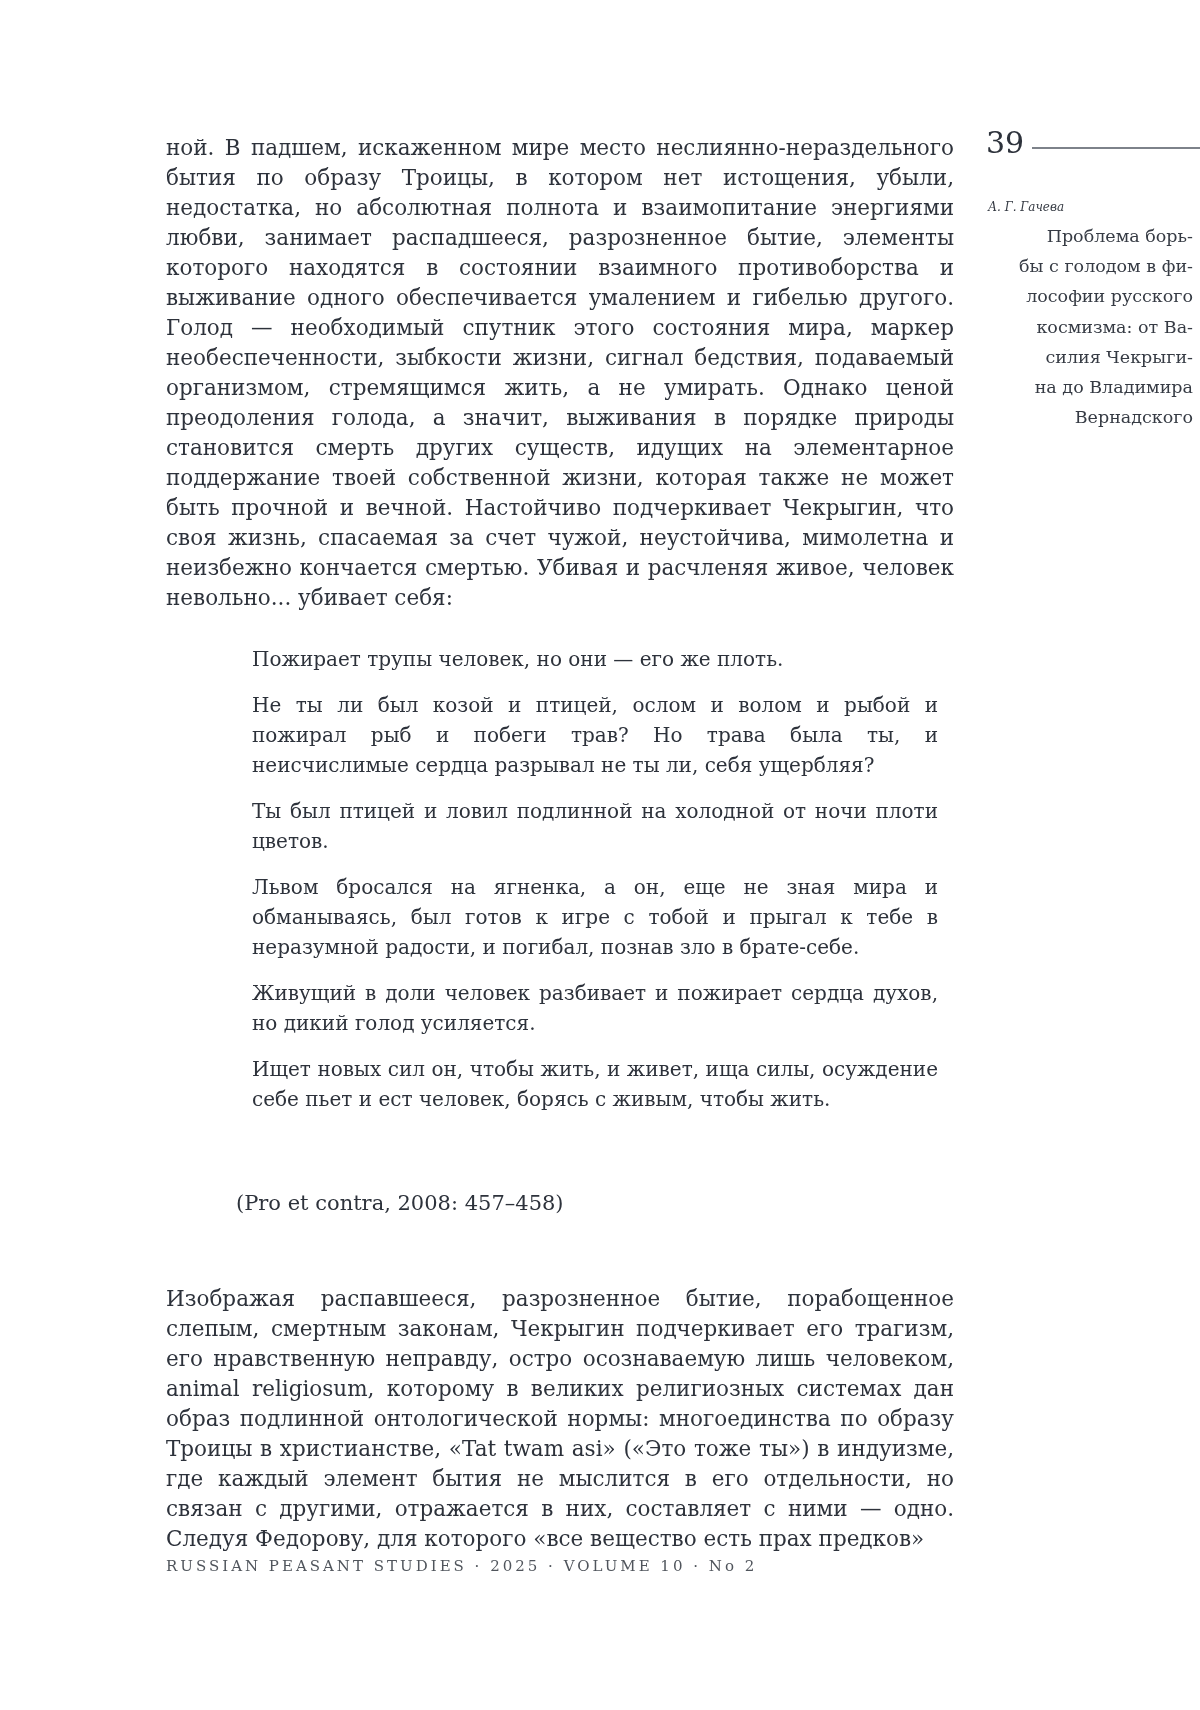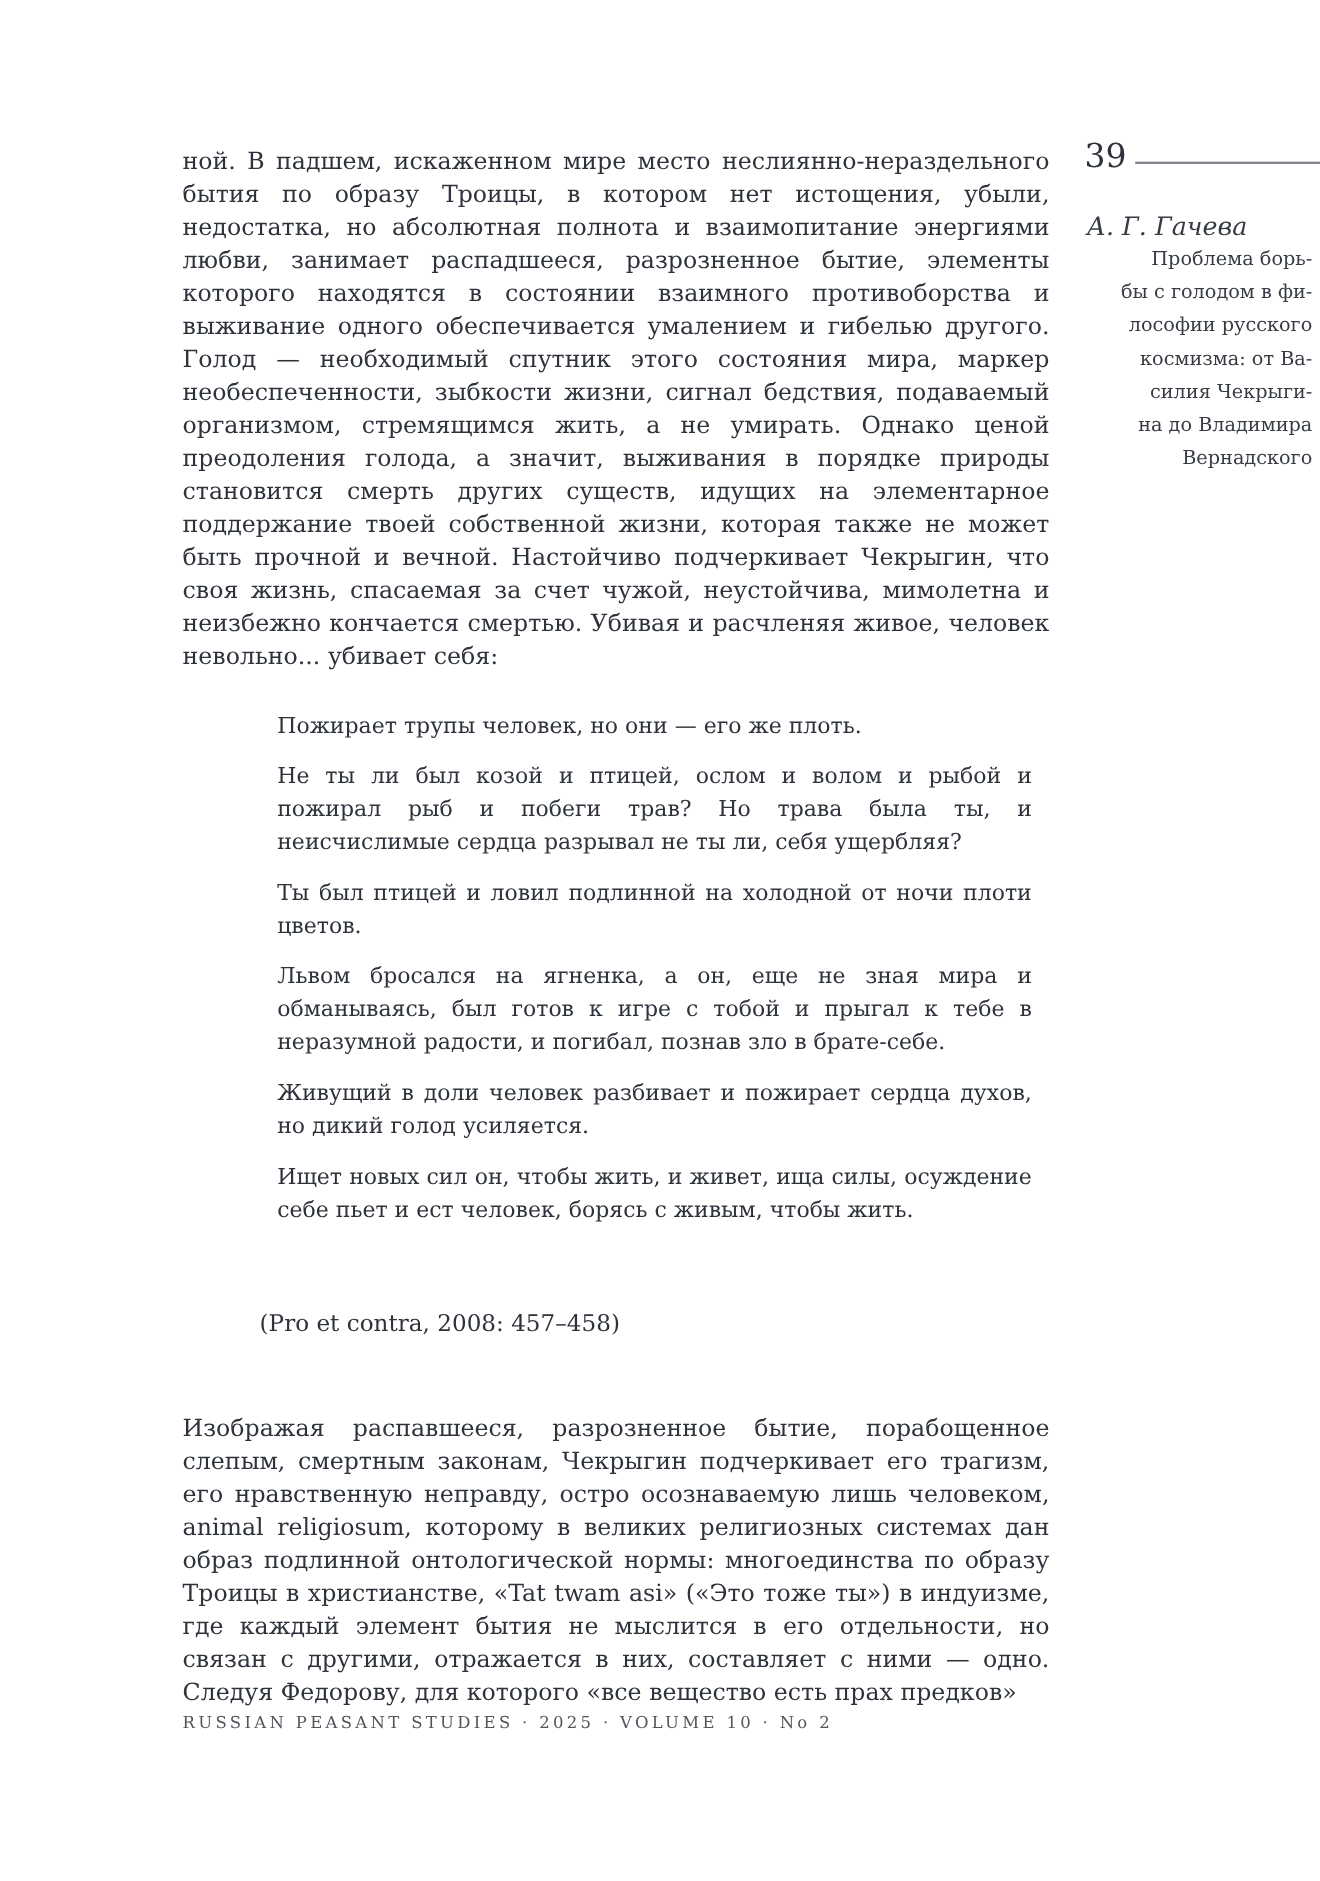--- a/index.html
+++ b/index.html
@@ -77,21 +77,21 @@
     left: 1032px;
     top: 147px;
     width: 168px;
     height: 2px;
     background: var(--rule, #7d828a);
   }
   .author {
     position: absolute;
     left: 988px;
     top: 192px;
-    font-size: 23px;
+    font-size: 12px;
     line-height: 30px;
     font-style: italic;
     color: var(--sidebar-text, #363b44);
   }
   .article-title {
     position: absolute;
     left: 988px;
     top: 221px;
     width: 205px;
     color: var(--sidebar-text, #363b44);

